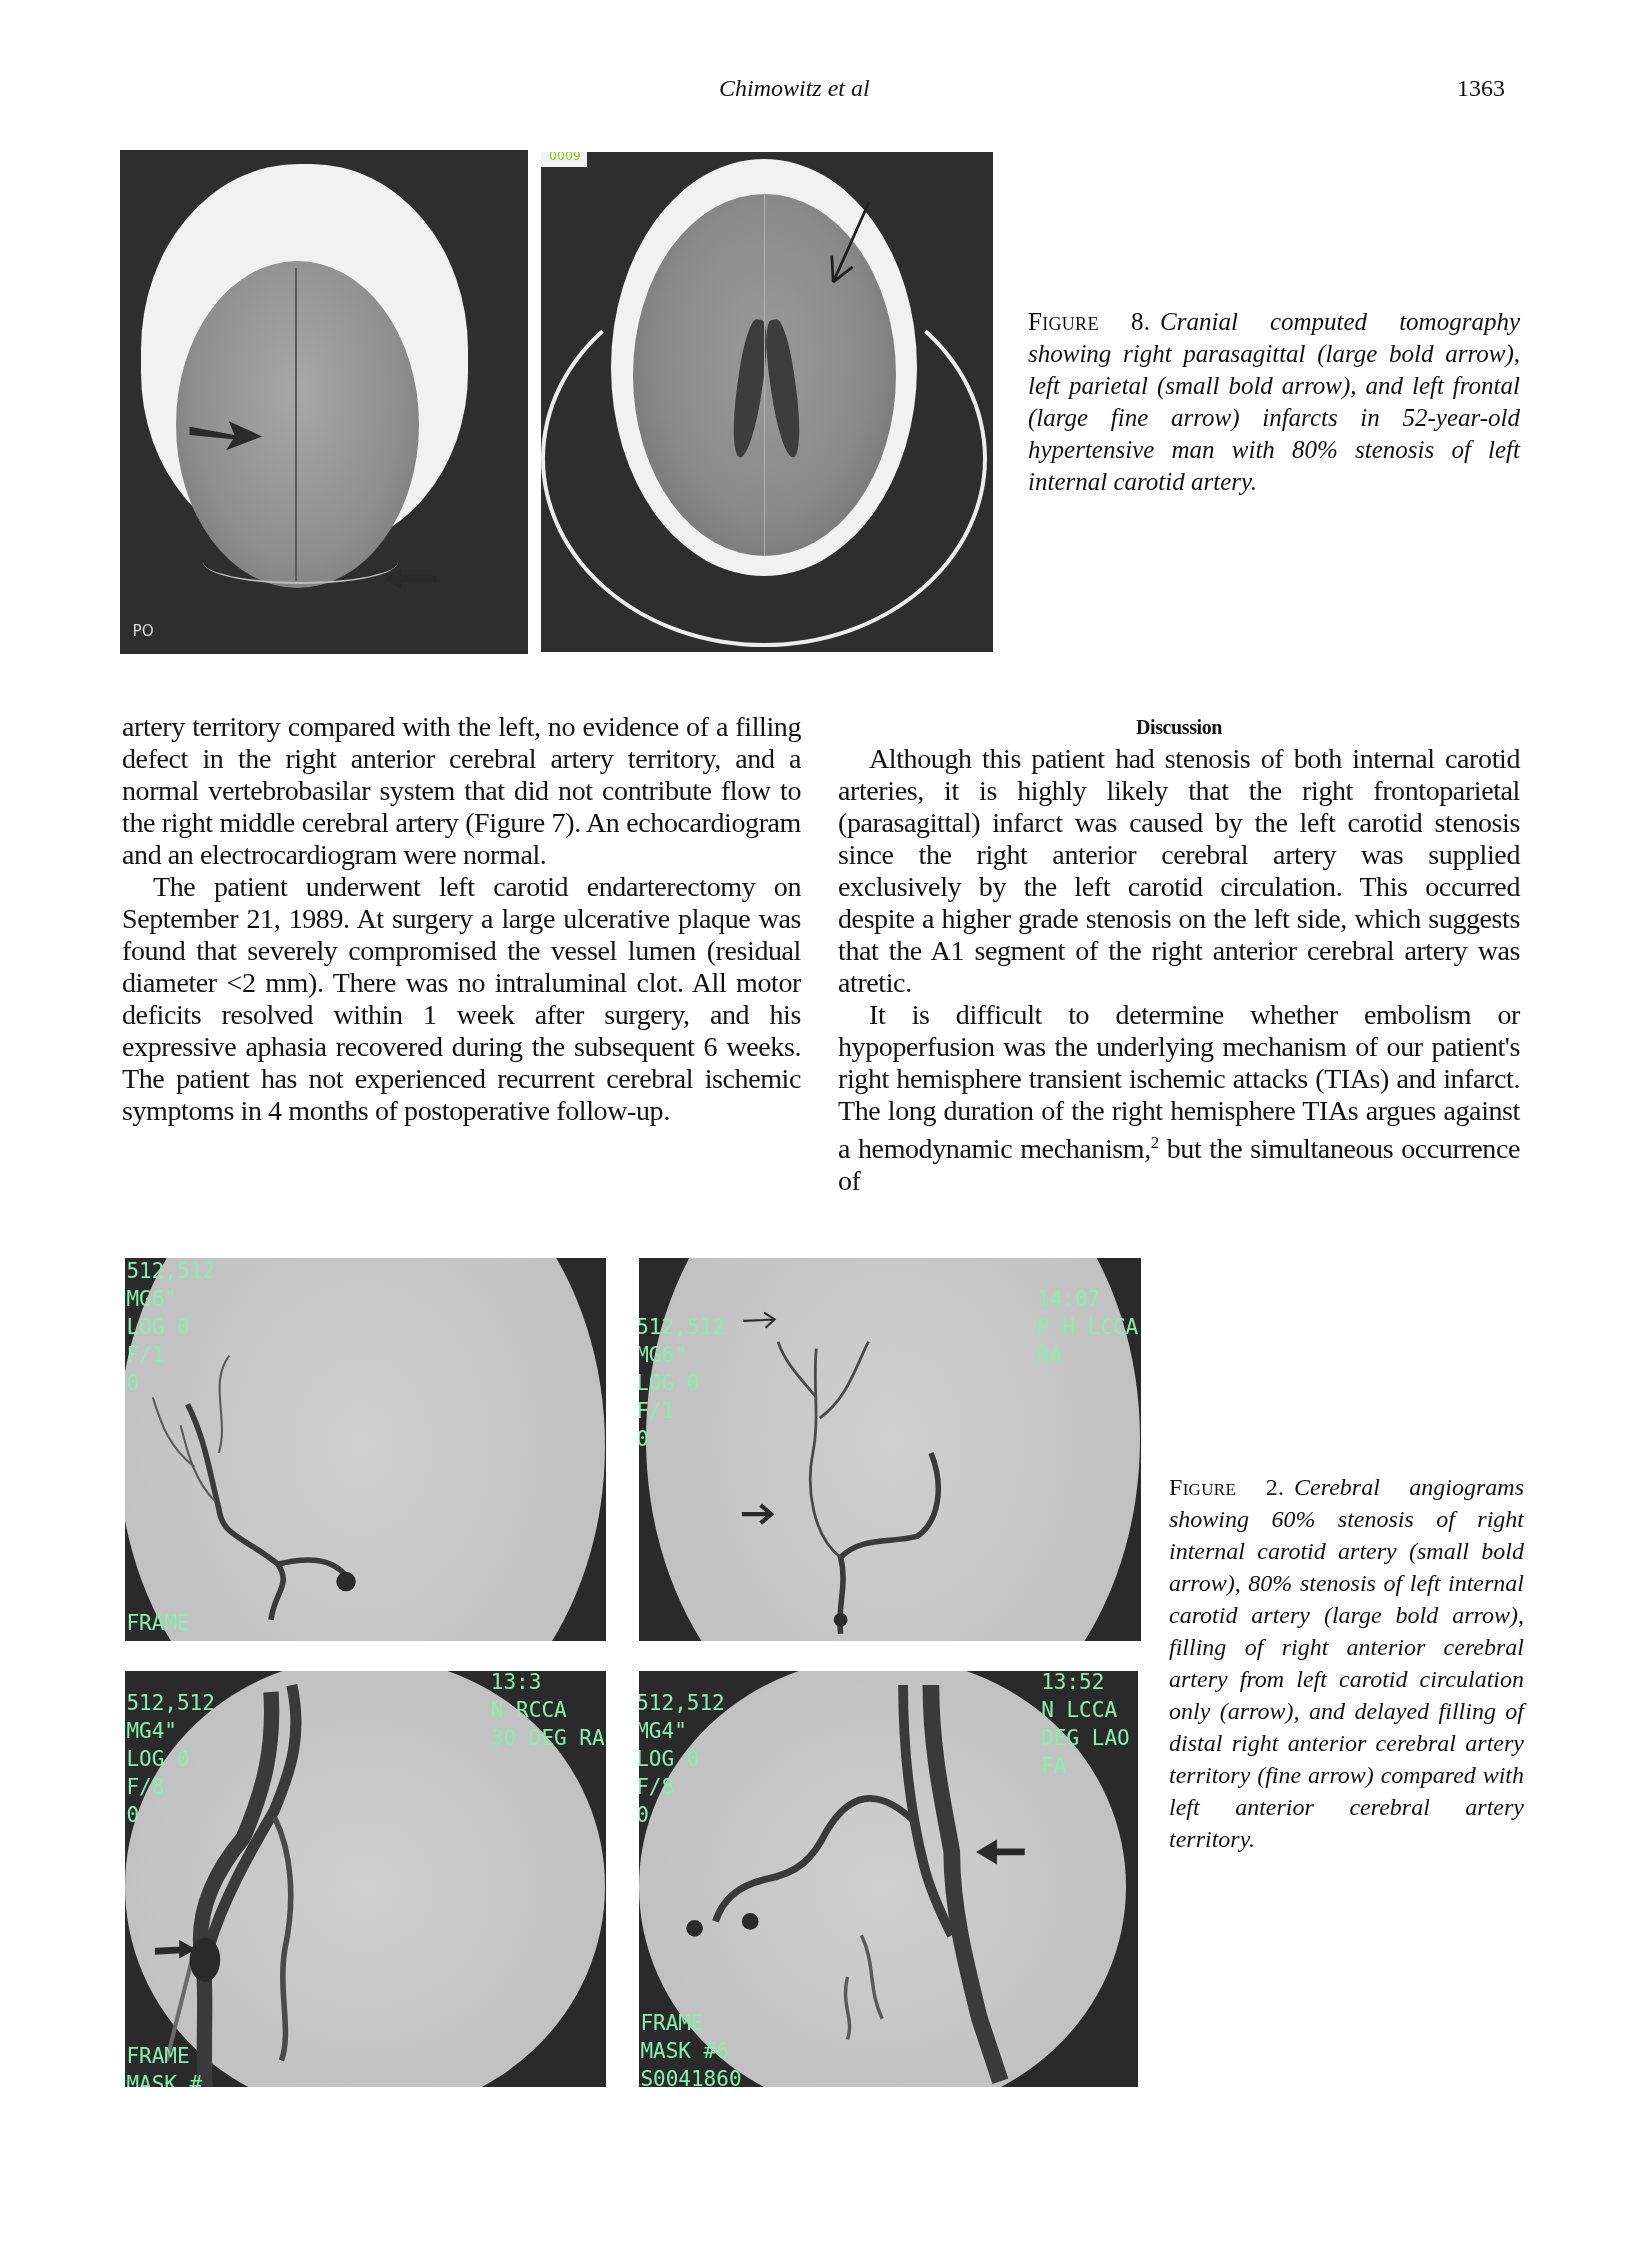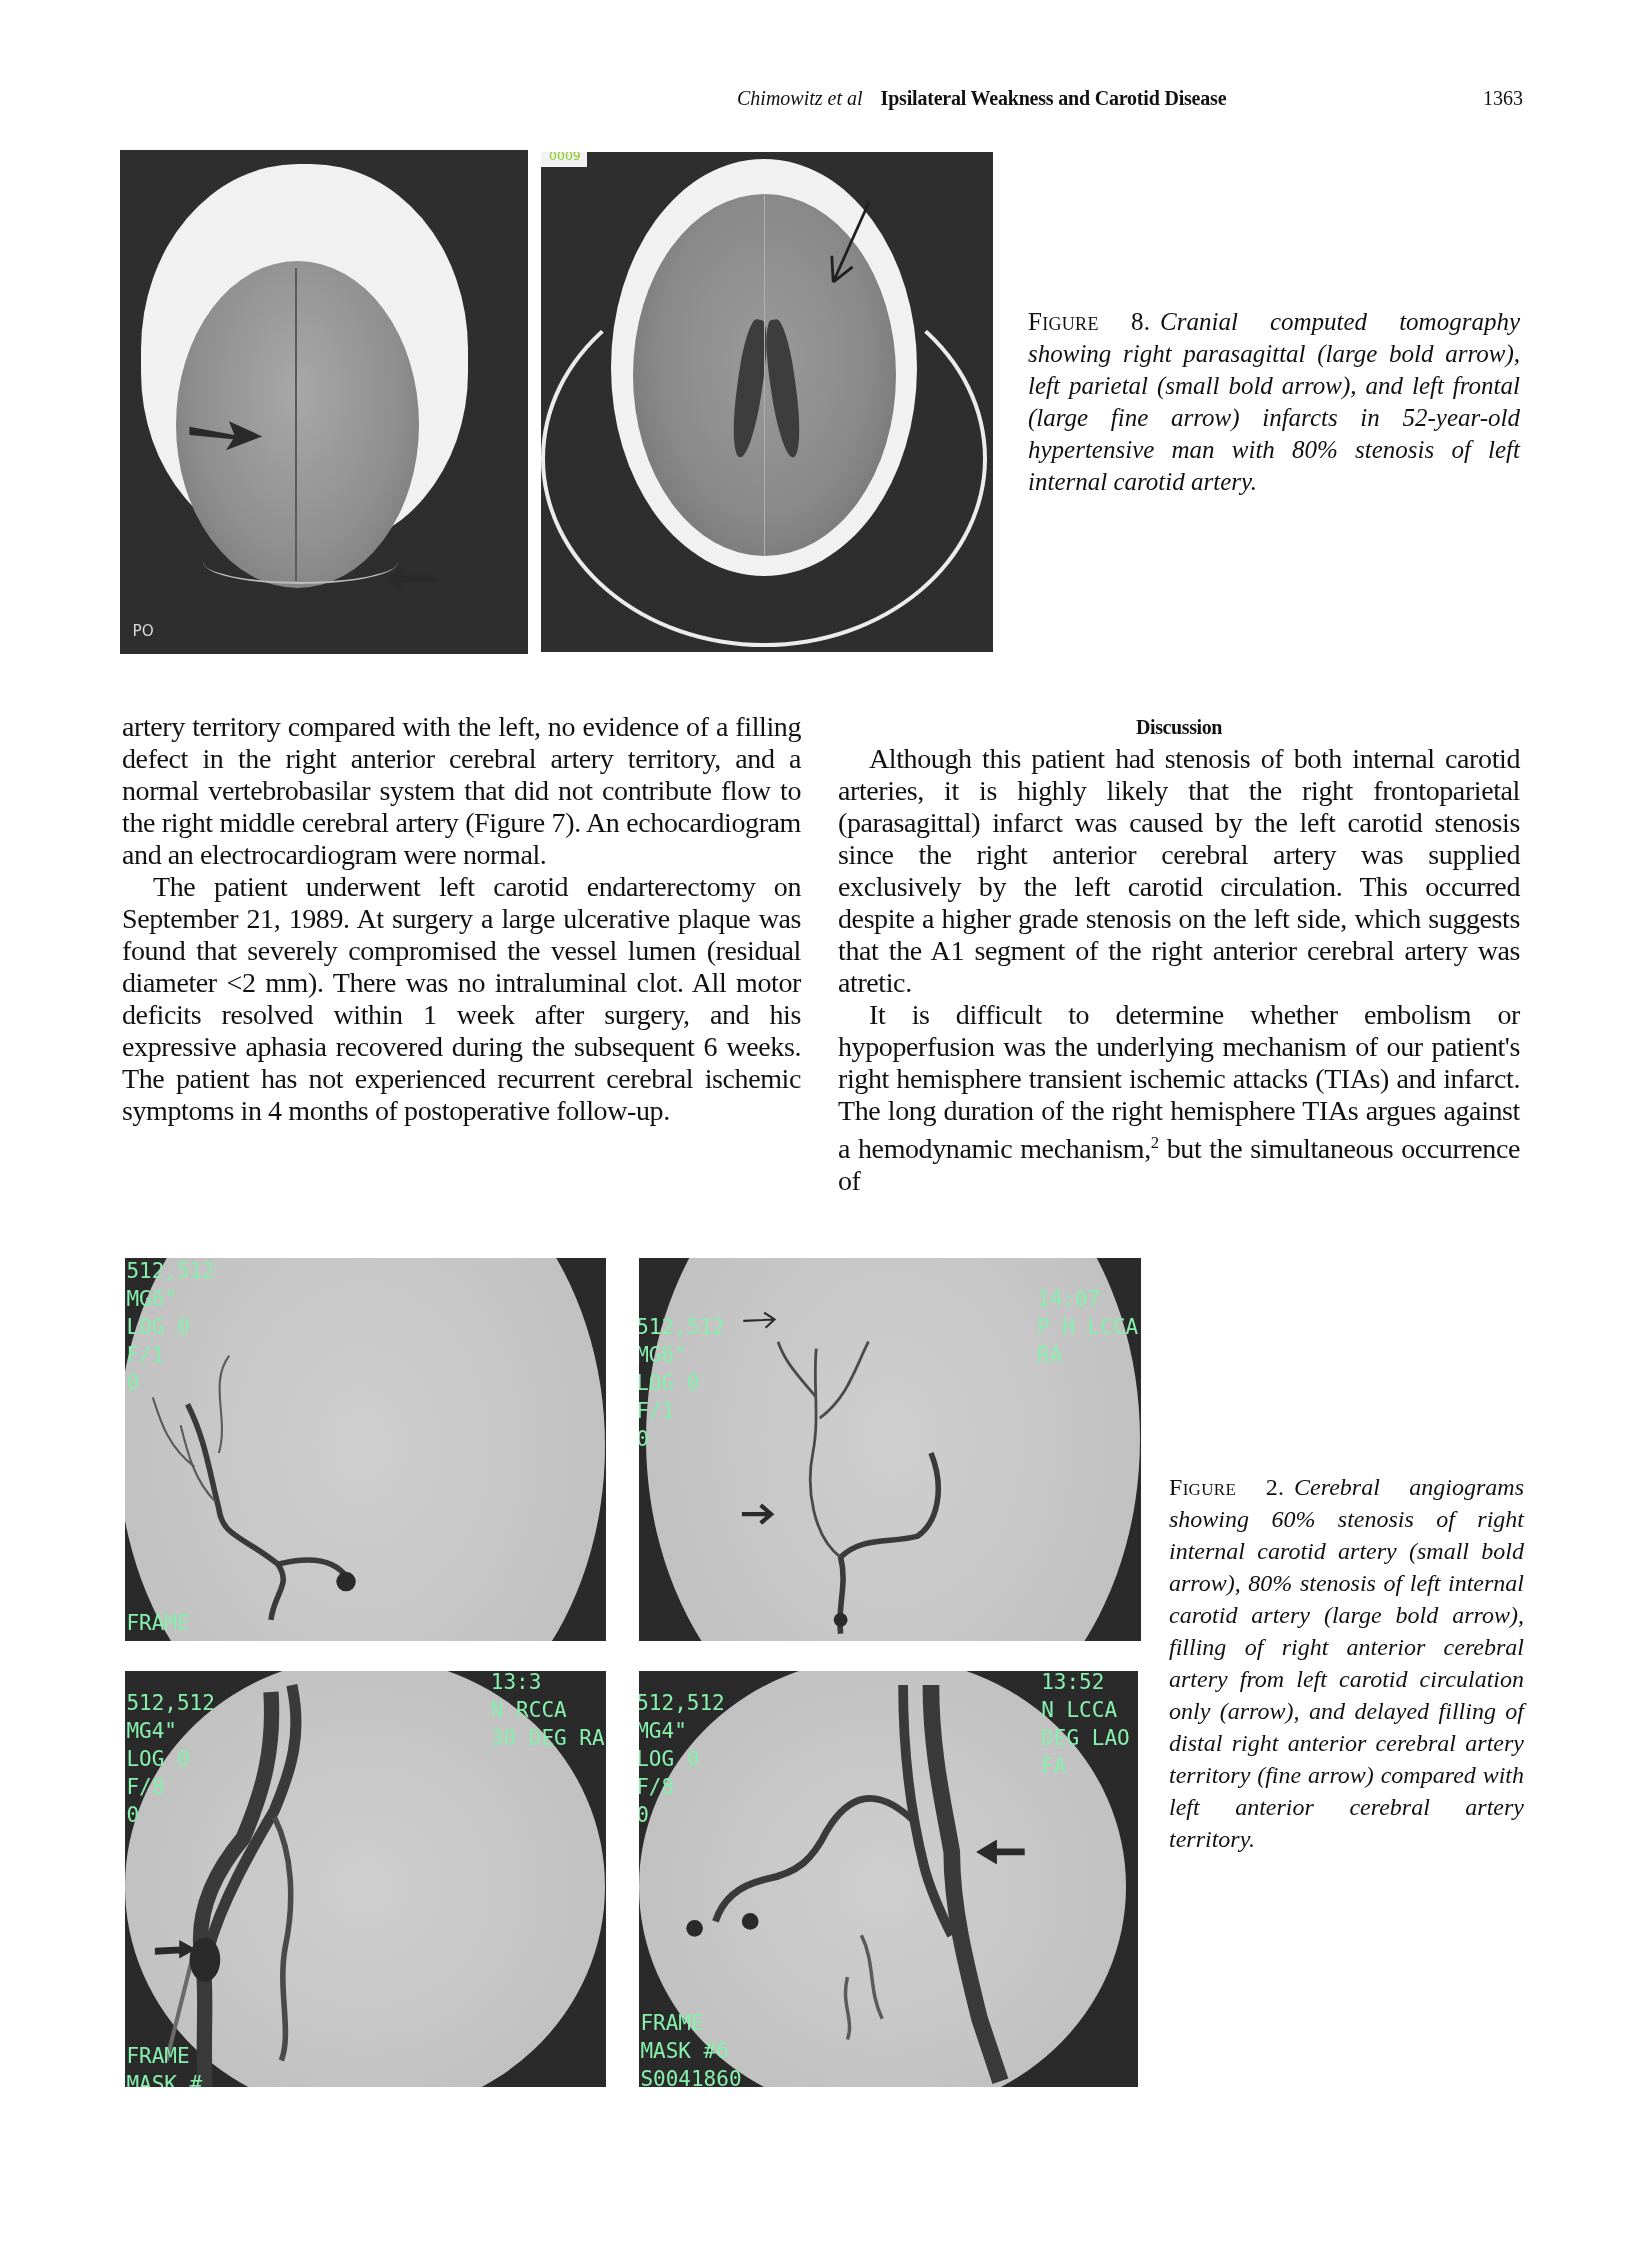--- a/index.html
+++ b/index.html
@@ -1,19 +1,19 @@
 <!DOCTYPE html>
 <html style="font-size:11px"><head>
 <meta charset="utf-8">
 <style>
   html, body { margin:0; padding:0; background:#fff; }
   body { width:1651px; height:2261px; position:relative; overflow:hidden; color:#111; font-family:"Liberation Serif", "DejaVu Serif", serif; }
   .abs { position:absolute; }
   
-  .header { left:737px; top:75px; width:786px; height:35px; font-size:20px; display:flex; align-items:flex-end; white-space:nowrap; }
+  .header { left:719px; top:75px; width:786px; height:35px; font-size:24px; display:flex; align-items:flex-start; white-space:nowrap; }
   .header .authors { font-style:italic; margin-right:18px; }
   .header .title { font-weight:bold; letter-spacing:-0.2px; }
   .header .page { margin-left:auto; }
   
   .panel { background:#2e2e2e; overflow:hidden; }
   .ct-label { position:absolute; color:#d9d9d9; font-family:"DejaVu Sans", sans-serif; font-size:15.3px; }
   .skull { position:absolute; border-radius:50%; background:#f1f1f1; }
   .brain { position:absolute; border-radius:50%; background:radial-gradient(ellipse at 50% 45%, #9a9a9a 0%, #8a8a8a 55%, #777 80%, #6c6c6c 100%); }
   .ventricle { position:absolute; background:#3d3d3d; border-radius:40% 40% 50% 50%; }
   .ring { position:absolute; border:4.2px solid #ececec; border-top-color:transparent; border-radius:50%; }
@@ -31,21 +31,20 @@
   .field { position:absolute; border-radius:50%; background:radial-gradient(ellipse at 50% 50%, #cfcfcf 0%, #c4c4c4 60%, #b9b9b9 100%); }
   .overlay-text { position:absolute; color:#86efac; font-family:"DejaVu Sans Mono", "Liberation Mono", monospace; font-size:21px; line-height:28px; white-space:pre; }
   .overlay-text.right { }
   svg.vessels { position:absolute; left:0; top:0; }
 </style>
 </head>
 <body>
 
 <div class="abs header">
   <span class="authors">Chimowitz et al</span>
-  <span class="title">Ipsilateral Weakness and Carotid Disease</span>
   <span class="page">1363</span>
 </div>
 
 <div class="abs panel" style="left:120px; top:150px; width:408px; height:504px;">
   <div class="skull" style="left:21px; top:14px; width:327px; height:386px; border-radius:48% 48% 46% 46%;"></div>
   <div class="brain" style="left:56px; top:108px; width:243px; height:362px; top:111px; height:327px; background:radial-gradient(ellipse at 50% 40%, #a8a8a8 0%, #8e8e8e 60%, #6e6e6e 100%);"></div>
   <div style="position:absolute; left:175px; top:118px; width:2.1px; height:313px; background:#5a5a5a;"></div>
   <div style="position:absolute; left:83px; top:390px; width:195px; height:42px; border-bottom:2.1px solid #bdbdbd; border-radius:50%;"></div>
   <svg class="arrow" width="83" height="42" style="left:66px; top:264px;" viewBox="0 0 120 60">
     <path d="M5 18 L70 30 L62 10 L110 32 L58 52 L68 36 L5 30 Z" fill="#2a2a2a"></path>

